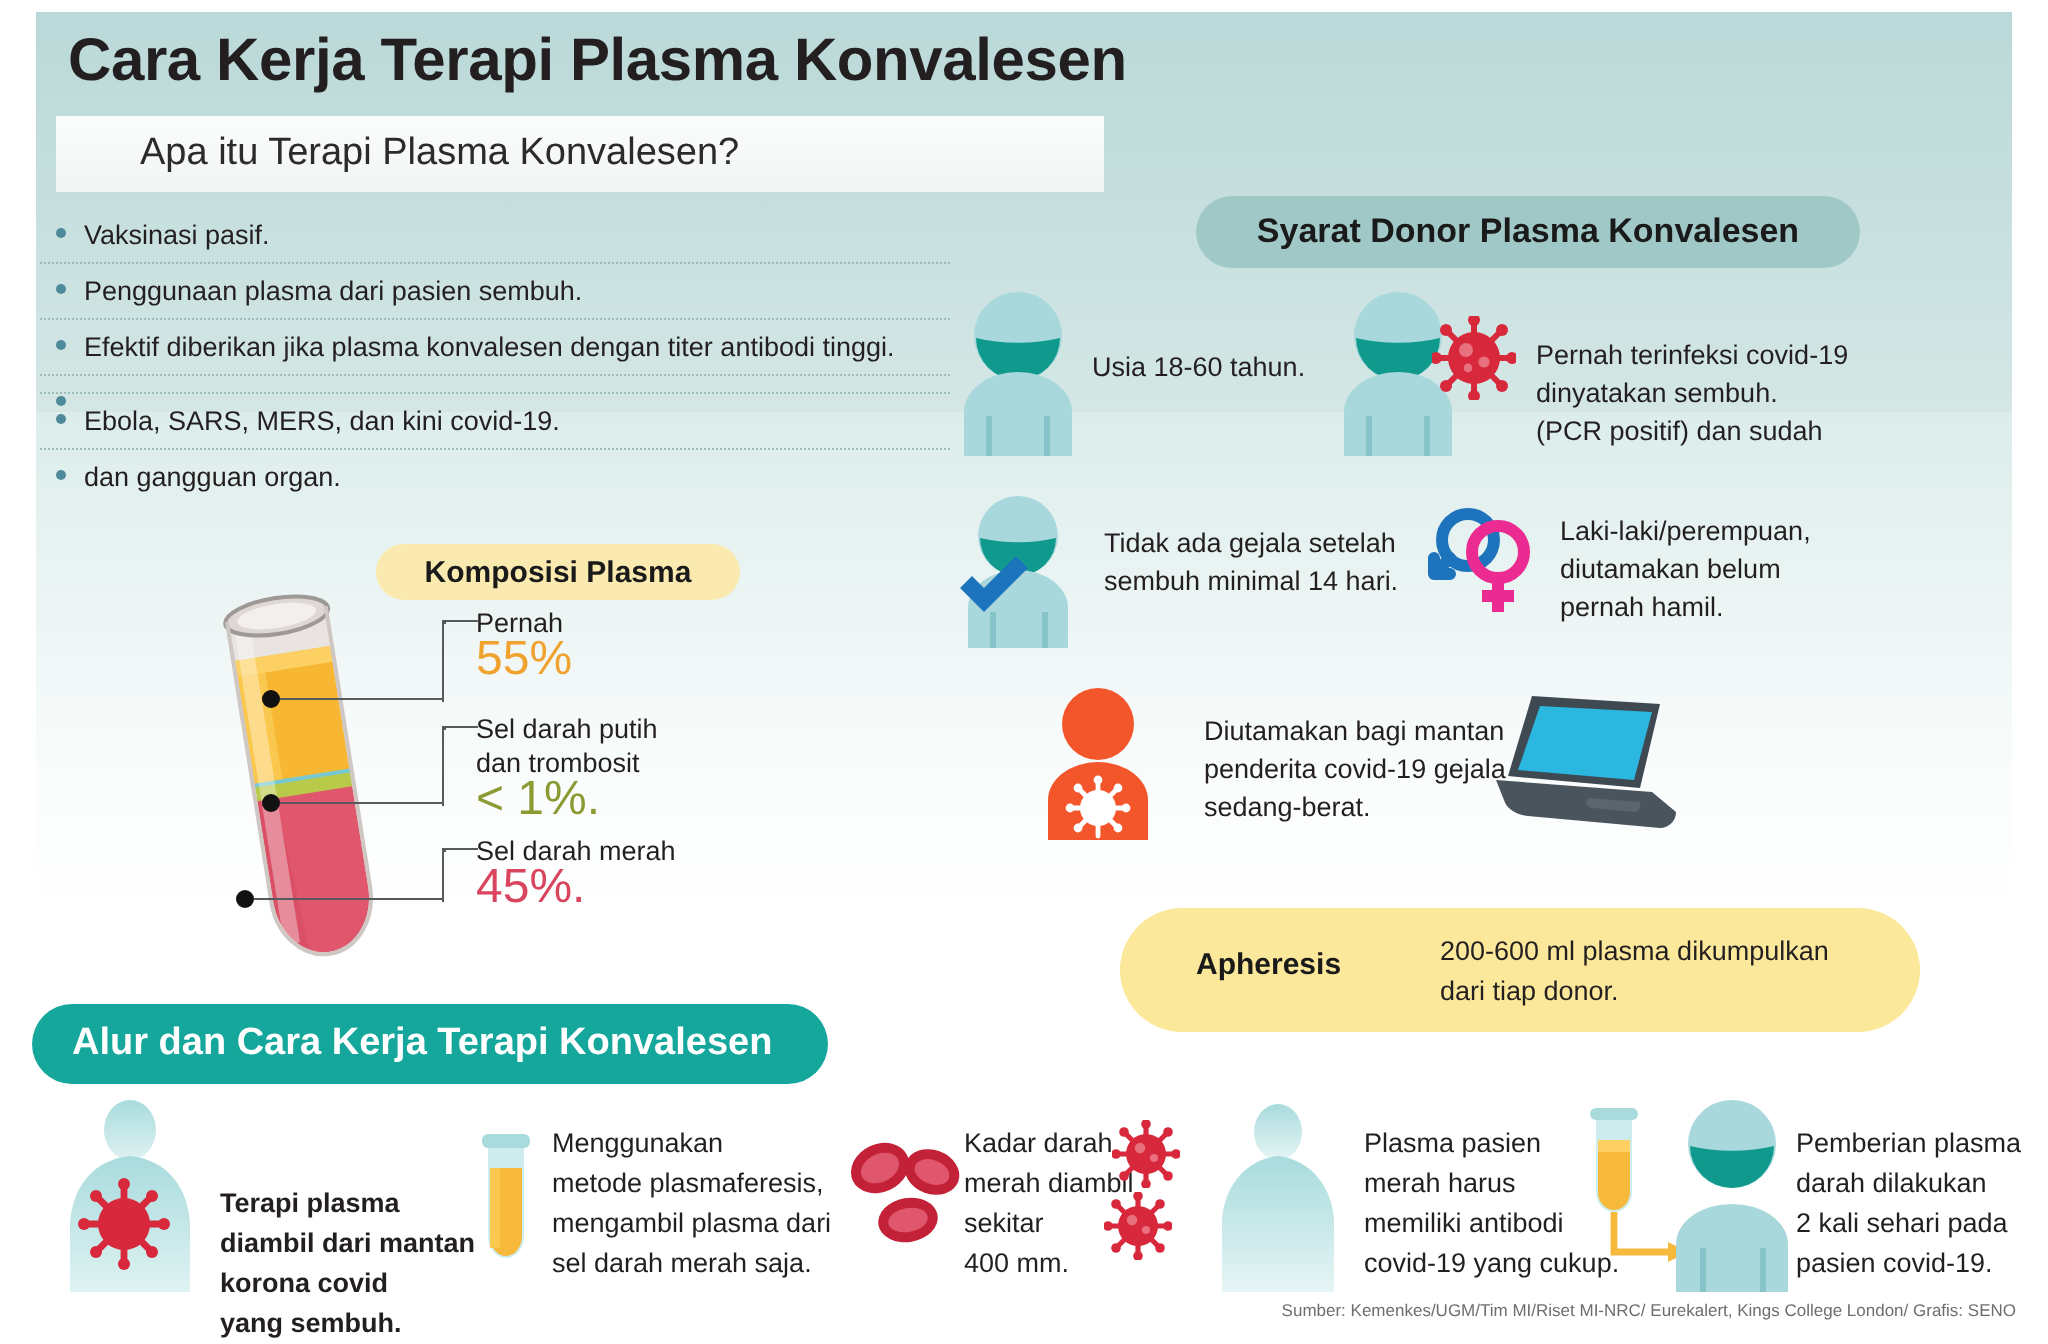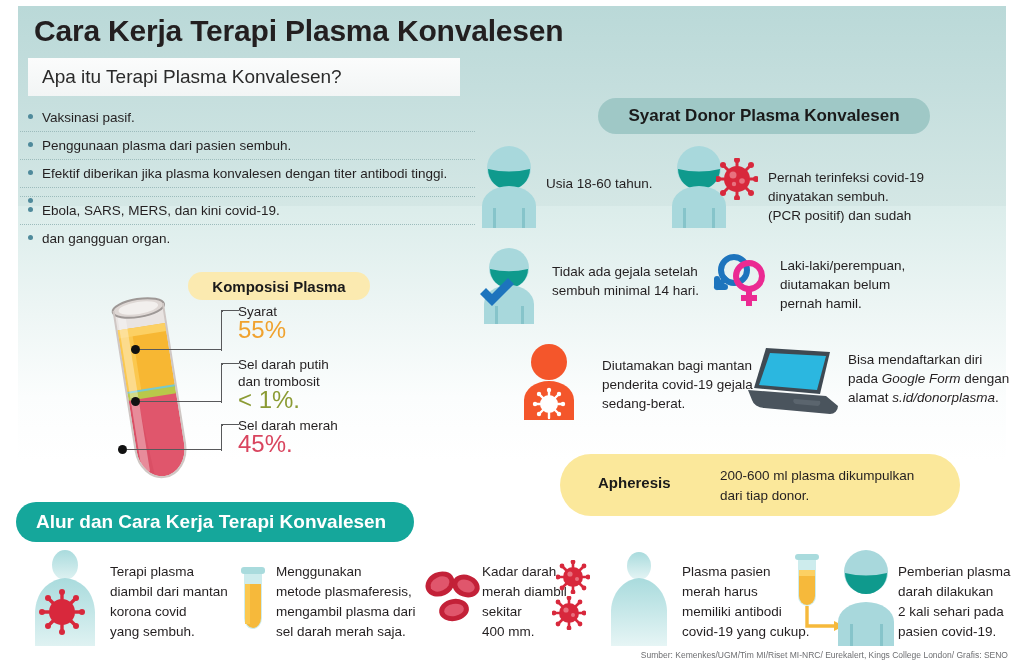--- a/index.html
+++ b/index.html
@@ -24,23 +24,23 @@
     position:absolute;left:18px;top:6px;width:988px;height:200px;
     background:linear-gradient(to bottom,#bad9d8 0%,#c4dedd 40%,#d4e7e5 100%);
   }
 
   
   .main-title{
     position:absolute;left:34px;top:14px;
     font-size:30px;font-weight:bold;letter-spacing:-0.2px;color:#231f20;
   }
   .subtitle-box{
-    position:absolute;left:28px;top:58px;width:432px;height:38px;
+    position:absolute;left:28px;top:58px;width:496px;height:38px;
     background:linear-gradient(to bottom,#fbfcfc 0%,#f2f5f5 100%);
-    display:flex;align-items:center;
+    display:flex;align-items:center;padding-left:28px;
   }
   .subtitle-box span{font-size:19px;color:#2b2b2b;padding-left:14px;}
 
   
   .bullets{position:absolute;left:20px;top:104px;width:455px;}
   .bullet-row{
     position:relative;padding:4px 0 4px 22px;
     font-size:13.5px;line-height:19px;color:#231f20;
     border-bottom:1px dotted #9cbcbc;
   }
@@ -180,21 +180,21 @@
   <span class="leader-h" style="left:140px;top:401px;width:82px;"></span>
   <span class="leader" style="left:221px;top:364px;width:1px;height:38px;"></span>
   <span class="leader-h" style="left:221px;top:363px;width:18px;"></span>
 
   <span class="leader-dot" style="left:118px;top:445px;"></span>
   <span class="leader-h" style="left:127px;top:449px;width:95px;"></span>
   <span class="leader" style="left:221px;top:425px;width:1px;height:25px;"></span>
   <span class="leader-h" style="left:221px;top:424px;width:18px;"></span>
 
   <div class="comp-label" style="left:238px;top:303px;">
-    <span>Syarat</span>
+    <span>Pernah</span>
     <span class="comp-val v-plasma">55%</span>
   </div>
 
   <div class="comp-label" style="left:238px;top:356px;">
     <span>Sel darah putih</span><br>
     <span>dan trombosit</span>
     <span class="comp-val v-white">&lt; 1%.</span>
   </div>
 
   <div class="comp-label" style="left:238px;top:417px;">
@@ -324,29 +324,20 @@
     <div>sedang-berat.</div>
   </div>
 
   <div class="donor-item" style="left:742px;top:344px;">
     <svg width="104" height="72" viewBox="0 0 104 72">
       <path d="M24 4 L88 8 L78 50 L12 44 Z" fill="#3f4952"></path>
       <path d="M28 9 L84 12 L75 46 L17 41 Z" fill="#2bb7e0"></path>
       <path d="M6 46 L84 52 L96 62 a8 8 0 0 1 -8 8 L22 64 a14 10 0 0 1 -12 -8 Z" fill="#4a545d"></path>
       <path d="M52 55 L78 57 a4 4 0 0 1 -2 5 L54 60 a3 3 0 0 1 -2 -5 Z" fill="#5b656e"></path>
     </svg>
-  </div>
-  <div class="donor-text" style="position:absolute;left:848px;top:350px;">
-    <div>Bisa mendaftarkan diri</div>
-    <div>
-      <span>pada </span><span class="ital">Google Form</span><span> dengan</span>
-    </div>
-    <div>
-      <span>alamat </span><span class="ital">s.id/donorplasma</span><span>.</span>
-    </div>
   </div>
 
   <div class="badge badge-apheresis">
     <span class="aph-label">Apheresis</span>
     <span class="aph-text">
       <span style="display:block">200-600 ml plasma dikumpulkan</span>
       <span style="display:block">dari tiap donor.</span>
     </span>
   </div>
 
@@ -378,21 +369,21 @@
           <circle cx="40" cy="82" r="3"></circle>
         <circle cx="20" cy="62" r="3"></circle>
           <circle cx="60" cy="62" r="3"></circle>
         <circle cx="26" cy="48" r="3"></circle>
           <circle cx="54" cy="76" r="3"></circle>
         <circle cx="54" cy="48" r="3"></circle>
           <circle cx="26" cy="76" r="3"></circle>
       </g>
     </svg>
   </div>
-  <div class="flow-text" style="position:absolute;left:110px;top:562px;">
+  <div class="flow-text" style="position:absolute;left:110px;top:592px;font-weight:bold;">
     <div>Terapi plasma</div>
     <div>diambil dari mantan</div>
     <div>korona covid</div>
     <div>yang sembuh.</div>
   </div>
 
   <div class="flow-item" style="left:238px;top:562px;">
     <svg width="30" height="74" viewBox="0 0 30 74">
       <path d="M6 10 L6 56 a9 11 0 0 0 18 0 L24 10 Z" fill="#cdeced"></path>
       <path d="M7 22 L7 56 a8 10 0 0 0 16 0 L23 22 Z" fill="#f6b93b"></path>

